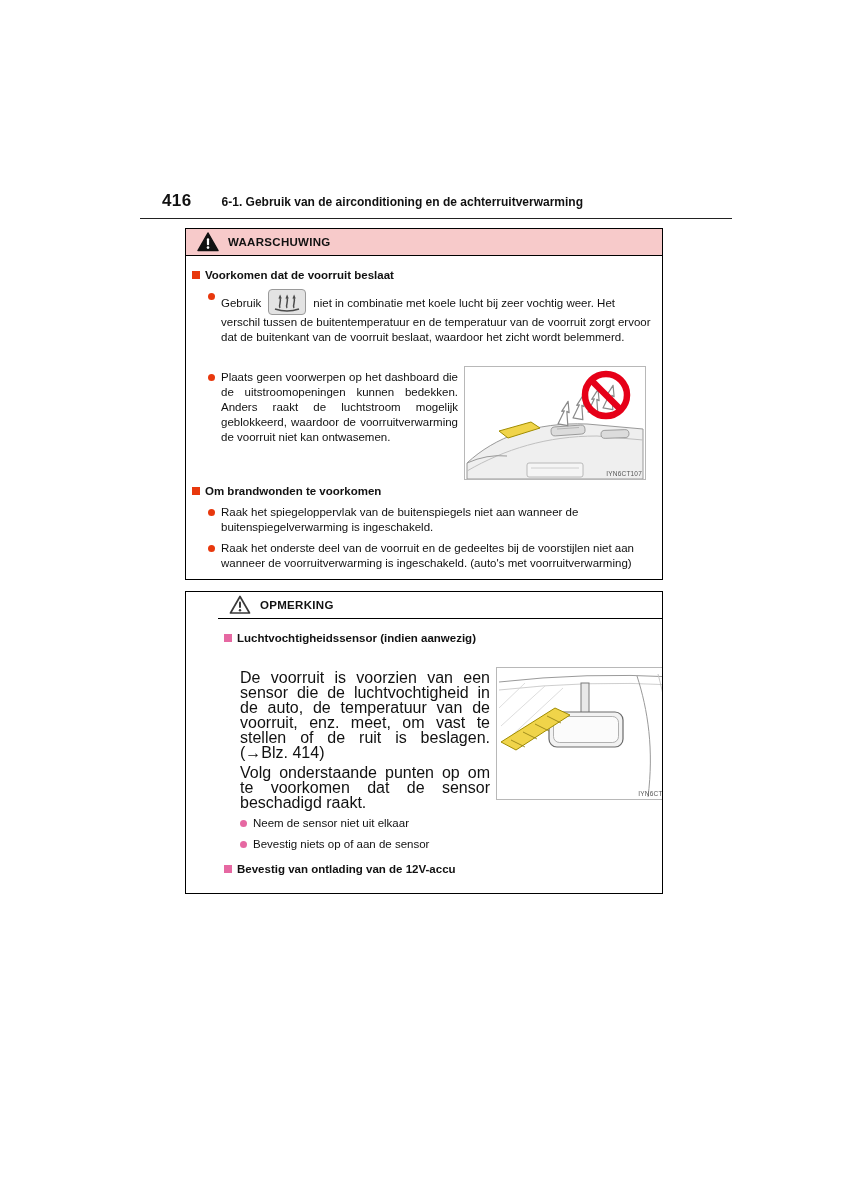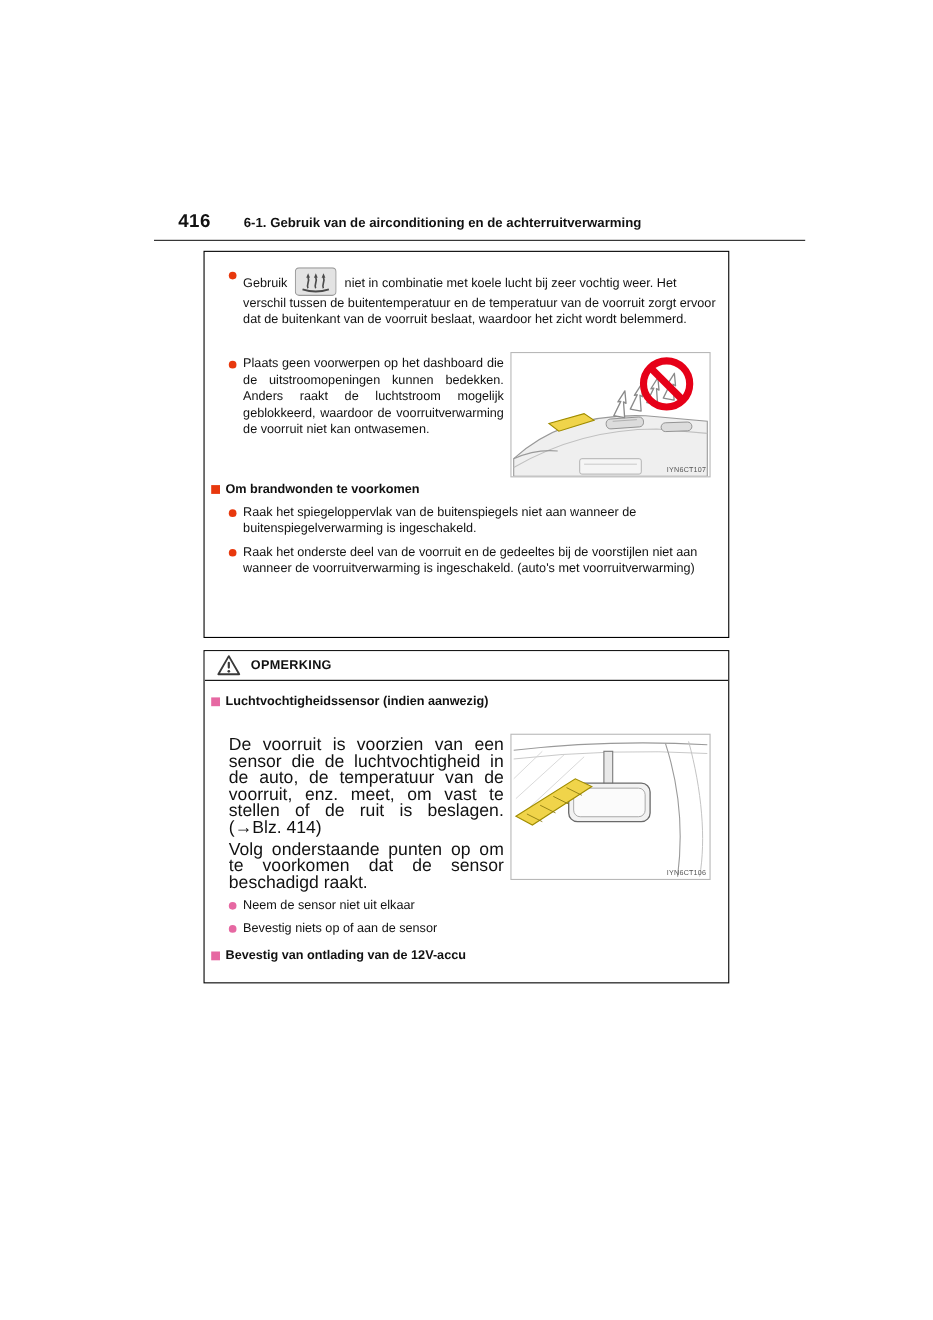--- a/index.html
+++ b/index.html
@@ -14,21 +14,21 @@
     position:absolute; left:140px; top:191px; width:592px;
     display:flex; align-items:baseline; gap:30px;
     border-bottom:1.5px solid #222; padding:0 0 7px 22px;
   }
   .page-number { font-size:17px; font-weight:bold; letter-spacing:.4px; }
   .section-title { font-size:12px; font-weight:bold; }
 
   
   .box { position:absolute; left:185px; width:478px; border:1px solid #000; background:#fff; overflow:hidden; }
   .warning-box { top:228px; height:352px; }
-  .note-box { top:591px; height:303px; }
+  .note-box { top:591px; height:303px;padding-left:32px; }
   .box-header {
     display:flex; align-items:center; gap:9px; height:27px;
     padding:0 11px; border-bottom:1px solid #000;
   }
   .warning-header { background:var(--warning-header-bg, #f7caca); }
   .note-header { background:#fff; }
   .box-title { font-size:11.5px; font-weight:bold; letter-spacing:.3px; }
   .box-body { padding:8px 8px 8px 6px; }
 
   
@@ -71,23 +71,37 @@
 <body>
 
 <div class="page">
 
   <header class="page-header">
     <span class="page-number">416</span>
     <span class="section-title">6-1. Gebruik van de airconditioning en de achterruitverwarming</span>
   </header>
 
   <section class="box warning-box">
+    <div class="box-header warning-header">
+      <span class="tri-icon">
+        <svg viewBox="0 0 22 20">
+          <polygon points="11,1 21,18.5 1,18.5" fill="#111" stroke="#111" stroke-width="1.5" stroke-linejoin="round"></polygon>
+          <rect x="9.9" y="6.2" width="2.2" height="7" rx="1" fill="#fff"></rect>
+          <circle cx="11" cy="15.6" r="1.3" fill="#fff"></circle>
+        </svg>
+      </span>
+      <span class="box-title">WAARSCHUWING</span>
+    </div>
 
     <div class="box-body">
 
+      <div class="sec-head">
+        <span class="sq red"></span>
+        <span>Voorkomen dat de voorruit beslaat</span>
+      </div>
 
       <div class="item">
         <span class="dot red"></span>
         <span>Gebruik</span><span class="inline-btn"><svg viewBox="0 0 38 26">
             <rect x="0.5" y="0.5" width="37" height="25" rx="3.5" fill="#e3e3e3" stroke="#9a9a9a"></rect>
             <path d="M7,20 Q19,24 31,20" fill="none" stroke="#4a4a4a" stroke-width="1.6"></path>
             <g fill="none" stroke="#4a4a4a" stroke-width="1.5">
               <path d="M12,19 C10,16 14,13 12,9"></path>
               <path d="M19,19 C17,16 21,13 19,9"></path>
               <path d="M26,19 C24,16 28,13 26,9"></path>

